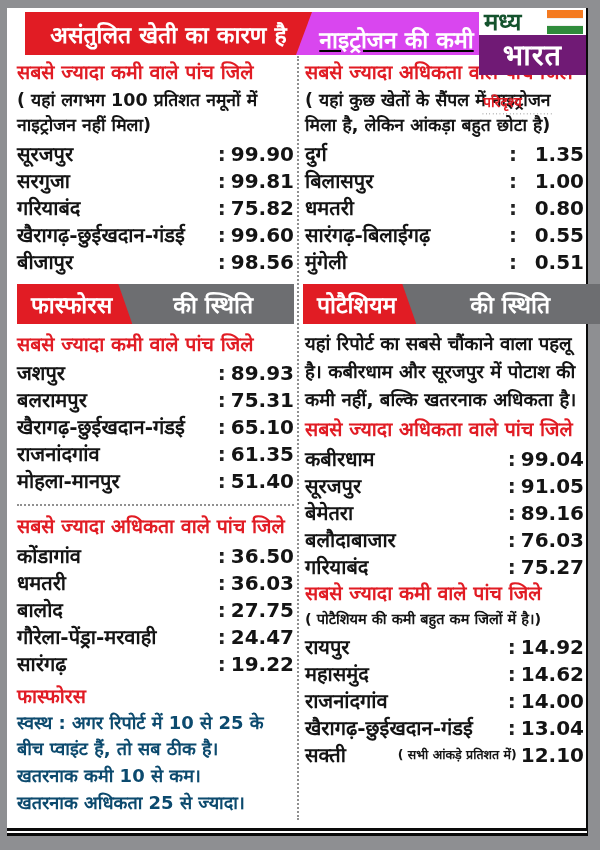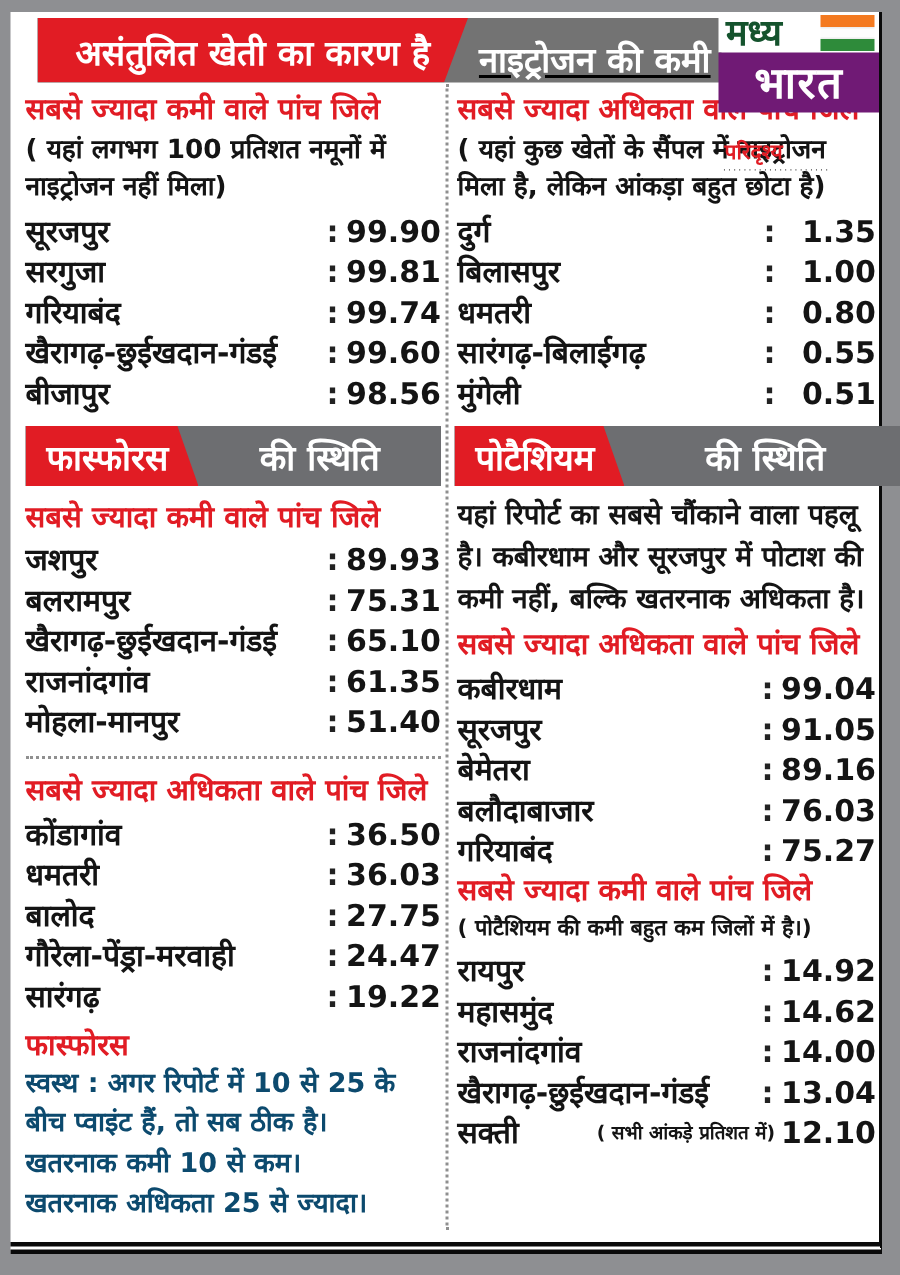--- a/index.html
+++ b/index.html
@@ -11,21 +11,21 @@
   }
   .sheet{
     position:absolute;left:7px;top:8px;width:579px;height:820px;
     background:#ffffff;
     border-right:2px solid #0a0a0a;
     border-bottom:8px double #0a0a0a;
   }
   
   .main-header{
     position:absolute;left:18px;top:4px;width:456px;height:43px;
-    background:#737373;display:flex;align-items:stretch;
+    background:#d946ef;display:flex;align-items:stretch;
   }
   .main-header .red-part{
     width:287px;background:#e11c24;display:flex;align-items:center;justify-content:center;
     clip-path:polygon(0 0,100% 0,calc(100% - 16px) 100%,0 100%);
   }
   .main-header .gray-part{
     flex:1;display:flex;align-items:flex-end;justify-content:center;text-decoration:underline;
   }
   .main-header .ht{
     color:#fff;font-weight:bold;font-size:23px;white-space:nowrap;
@@ -113,21 +113,21 @@
     <div class="drow">
         <span class="nm">सरगुजा</span>
         <span class="fill"></span>
         <span class="sep"></span>
         <span class="val">99.81</span>
       </div>
     <div class="drow">
         <span class="nm">गरियाबंद</span>
         <span class="fill"></span>
         <span class="sep"></span>
-        <span class="val">99.74</span>
+        <span class="val">75.82</span>
       </div>
     <div class="drow">
         <span class="nm">खैरागढ़-छुईखदान-गंडई</span>
         <span class="fill"></span>
         <span class="sep"></span>
         <span class="val">99.60</span>
       </div>
     <div class="drow">
         <span class="nm">बीजापुर</span>
         <span class="fill"></span>

